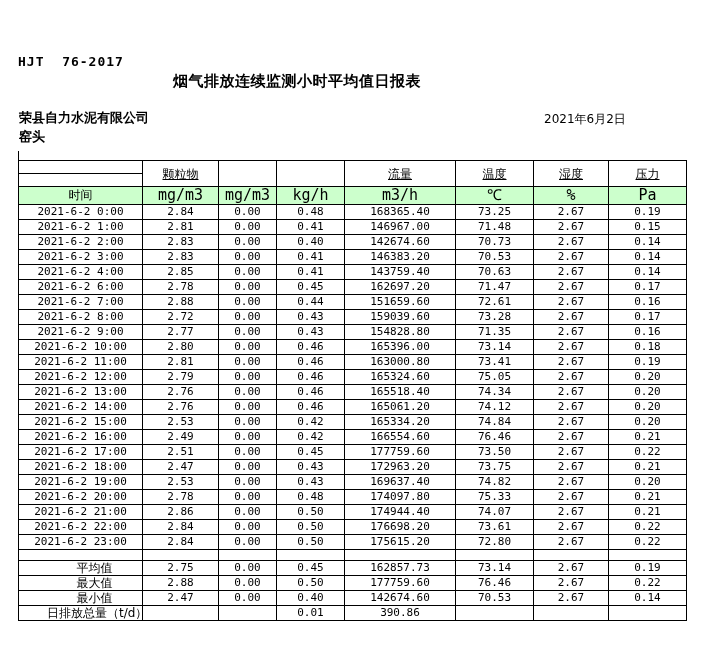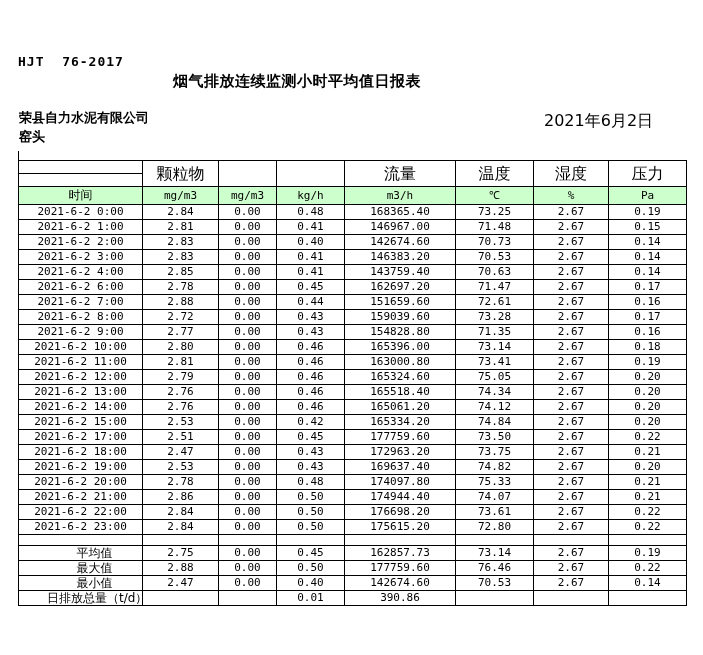--- a/index.html
+++ b/index.html
@@ -21,21 +21,21 @@
   .title {
     position: absolute; top: 24px; left: 173px;
     font-size: 15px; font-weight: bold; letter-spacing: 0.5px; white-space: nowrap;
   }
   .company {
     position: absolute; top: 61px; left: 19px;
     font-size: 13px; font-weight: bold; white-space: nowrap;
   }
   .report-date {
     position: absolute; top: 63px; left: 544px;
-    font-size: 16px; white-space: nowrap;
+    font-size: 12px; white-space: nowrap;
   }
   .station {
     position: absolute; top: 80px; left: 19px;
     font-size: 13px; font-weight: bold; white-space: nowrap;
   }
 
   .table-tick {
     position: absolute; left: 18px; top: 103px;
     width: 1px; height: 9px; background: #000;
   }
@@ -50,25 +50,25 @@
     padding: 0;
     text-align: center;
     vertical-align: middle;
     height: 14px;
     line-height: 14px;
     font-size: 11px;
     font-family: "DejaVu Sans Mono", "Liberation Mono", monospace;
     white-space: nowrap; overflow: hidden;
     background: #fff;
   }
-  tr.group-row td { height: 25px; font-size: 16px; font-family: "DejaVu Sans", sans-serif; }
+  tr.group-row td { height: 25px; font-size: 12px; font-family: "DejaVu Sans", sans-serif; text-decoration: underline; }
   tr.group-row td.split-cell { padding: 0; }
   .split-top { height: 13px; border-bottom: 1px solid #000; }
   .split-bottom { height: 12px; }
-  tr.unit-row td { height: 17px; line-height: 17px; background: var(--green, #ccffcc); font-size: 11px; }
+  tr.unit-row td { height: 17px; line-height: 17px; background: var(--green, #ccffcc); font-size: 15px; }
   tr.unit-row td.time-head { font-size: 12px; font-family: "DejaVu Sans", sans-serif; }
   tr.gap-row td { height: 11px; line-height: 11px; }
   tr.summary-row td.label-cell { font-size: 12px; font-family: "DejaVu Sans", sans-serif; padding-left: 28px; }
 
   .footer-note {
     position: absolute; top: 617px; left: 10px;
     font-size: 13px; font-weight: 700; white-space: nowrap;
   }
   .footer-report-unit {
     position: absolute; top: 636px; left: 10px;
@@ -273,20 +273,30 @@
           <td>2021-6-2 15:00</td>
           <td>2.53</td>
           <td>0.00</td>
           <td>0.42</td>
           <td>165334.20</td>
           <td>74.84</td>
           <td>2.67</td>
           <td>0.20</td>
         </tr>
         <tr>
+          <td>2021-6-2 16:00</td>
+          <td>2.49</td>
+          <td>0.00</td>
+          <td>0.42</td>
+          <td>166554.60</td>
+          <td>76.46</td>
+          <td>2.67</td>
+          <td>0.21</td>
+        </tr>
+        <tr>
           <td>2021-6-2 17:00</td>
           <td>2.51</td>
           <td>0.00</td>
           <td>0.45</td>
           <td>177759.60</td>
           <td>73.50</td>
           <td>2.67</td>
           <td>0.22</td>
         </tr>
         <tr>

